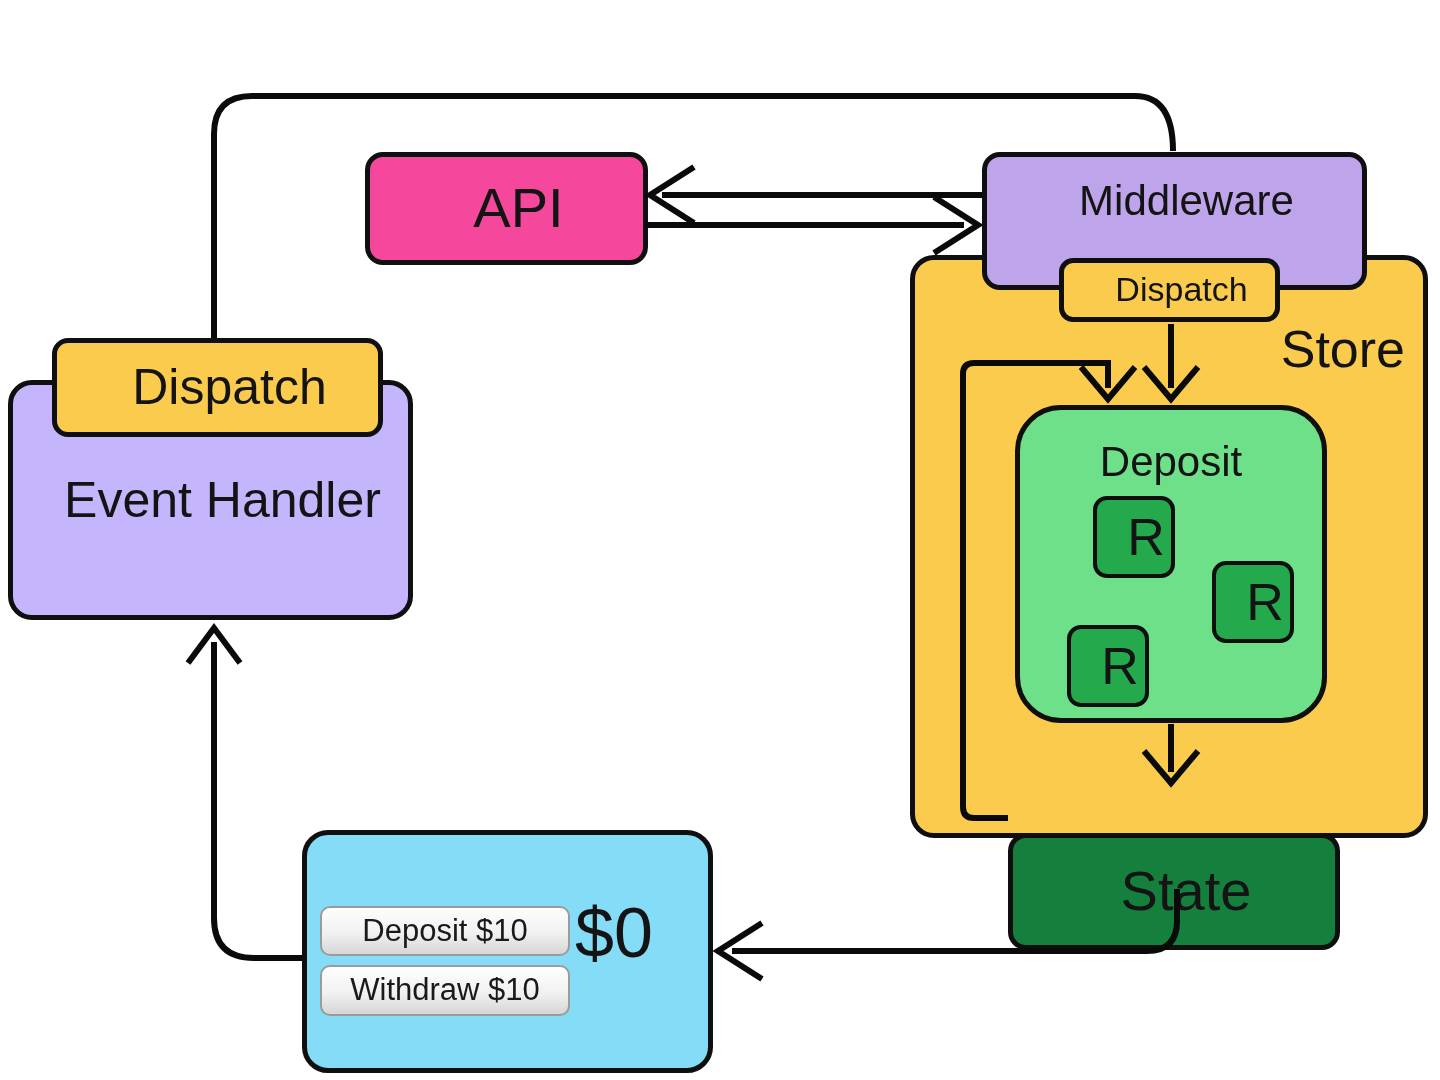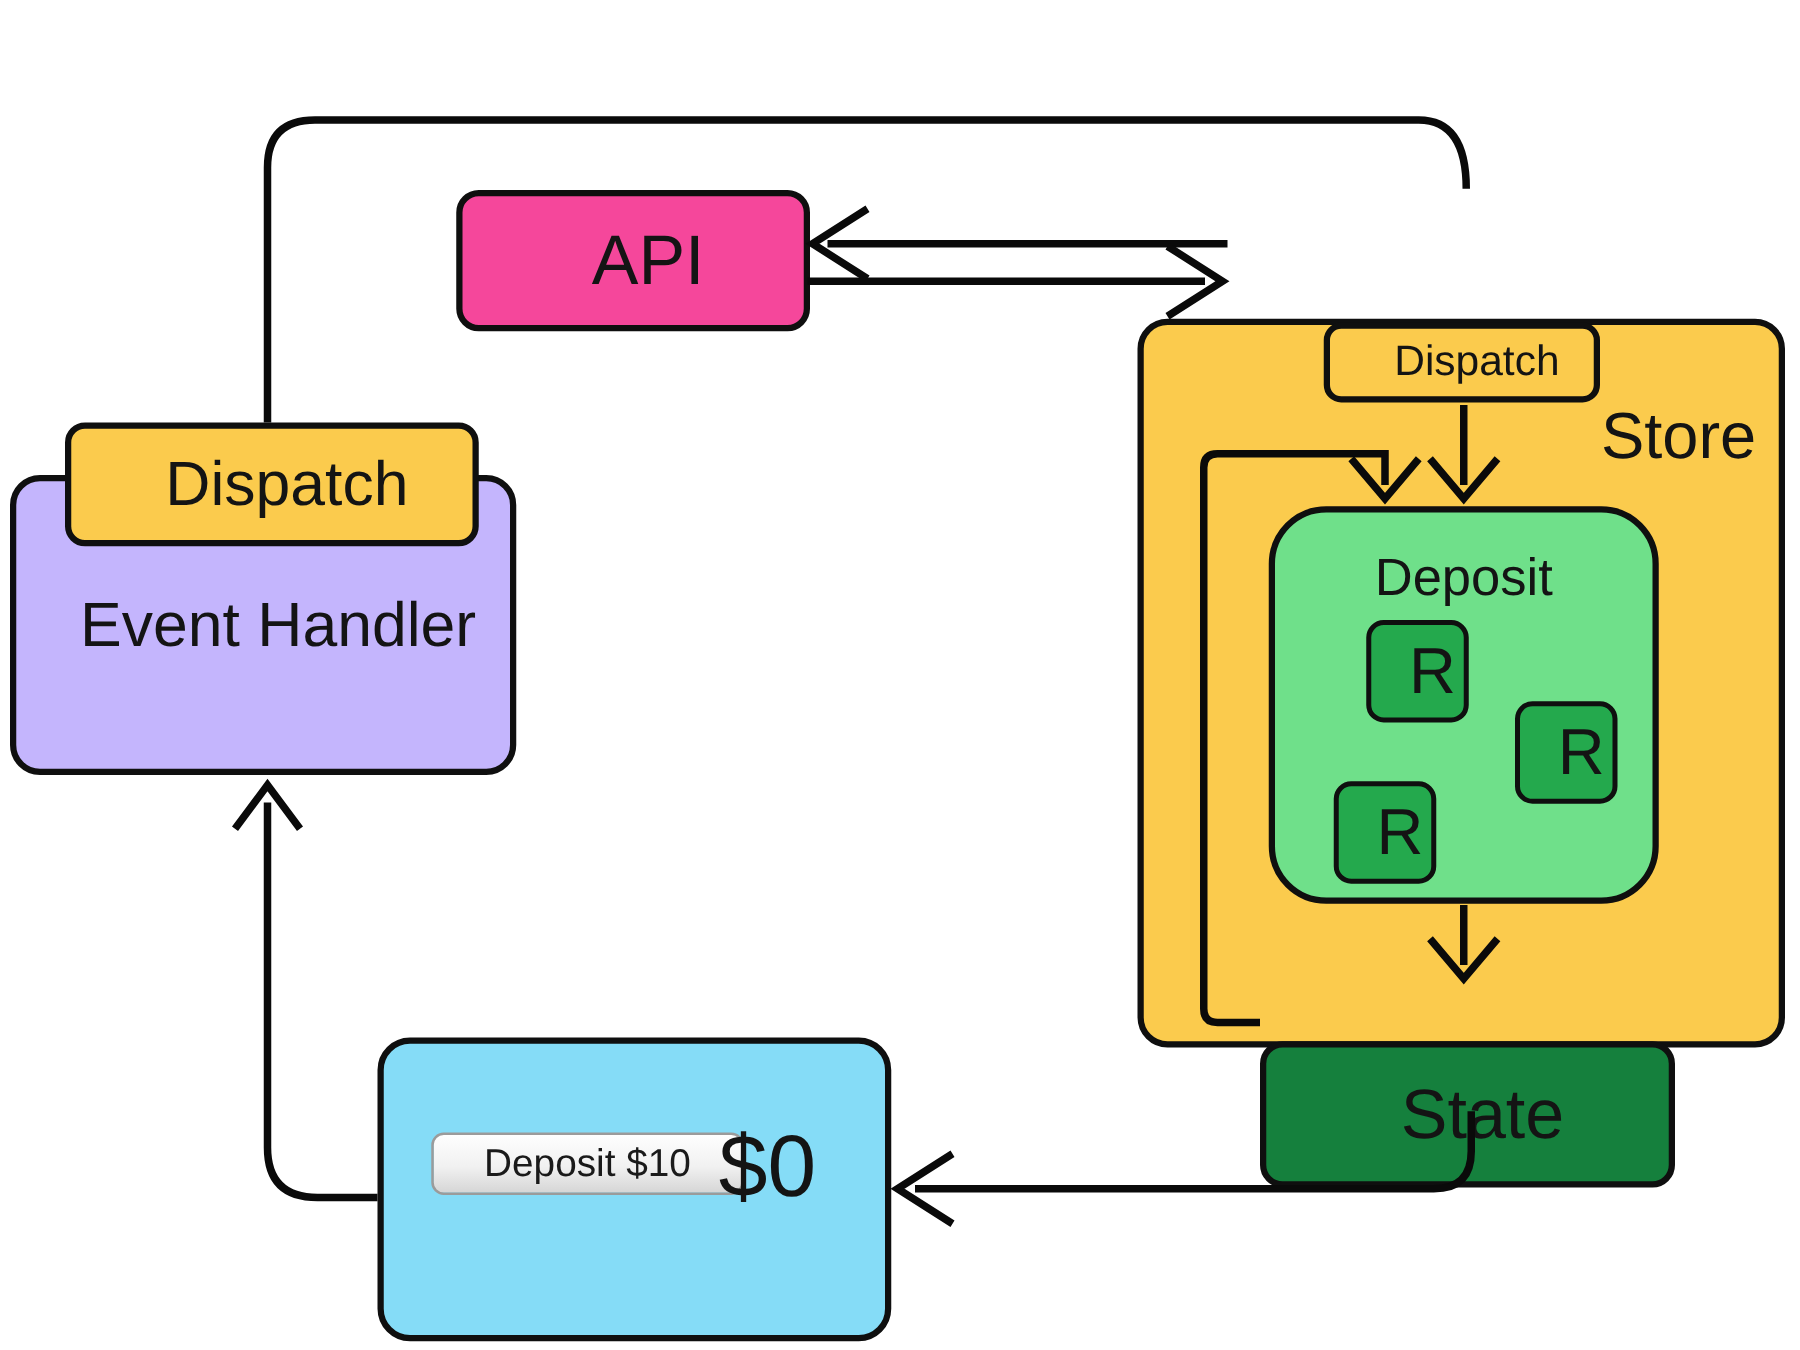--- a/index.html
+++ b/index.html
@@ -143,21 +143,21 @@
     background: linear-gradient(180deg, #fefefe 0%, #f1f1f1 55%, #d6d6d6 100%);
     border: 2px solid #9b9b9b;
     border-radius: 10px;
     display: flex;
     align-items: center;
     justify-content: center;
     font-size: 31px;
     color: #1a1a1a;
     cursor: pointer;
   }
-  .btn-deposit  { top: 71px; margin-left: 25px; }
+  .btn-deposit  { top: 71px; }
   .btn-withdraw { top: 130px; height: 51px; }
   .balance {
     position: absolute;
     left: 268px; top: 60px;
     font-size: 70px;
     line-height: 1.1;
   }
 </style>
 </head>
 <body>
@@ -186,32 +186,34 @@
     <path class="wire" d="M 1177 889 L 1177 921 Q 1177 951 1147 951 L 732 951"></path>
     <path class="wire" d="M 762 923 L 718 951 L 762 979"></path>
 
     <path class="wire" d="M 302 958 L 254 958 Q 214 958 214 918 L 214 642"></path>
     <path class="wire" d="M 188 663 L 214 628 L 240 663"></path>
   </svg>
 
   <div class="box store">
     <div class="store-label">Store</div>
   </div>
+  <div class="box middleware">Middleware</div>
   <div class="box dispatch-right">Dispatch</div>
   <div class="box reducer">
     <div class="reducer-label">Deposit</div>
   </div>
   <div class="box r-unit r1">R</div>
   <div class="box r-unit r2">R</div>
   <div class="box r-unit r3">R</div>
   <div class="box state">State</div>
 
   <div class="box api">API</div>
 
   <div class="box event-handler">Event Handler</div>
   <div class="box dispatch-left">Dispatch</div>
 
   <div class="box ui">
     <div class="ui-button btn-deposit">Deposit $10</div>
+    <div class="ui-button btn-withdraw">Withdraw $10</div>
     <div class="balance">$0</div>
   </div>
 
 </div>
 
 </body></html>

